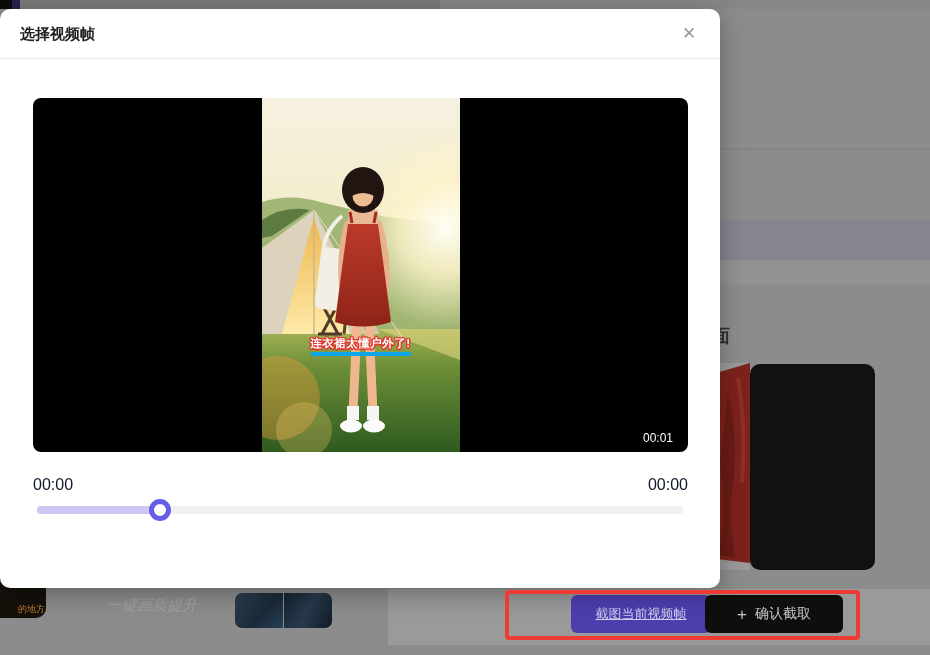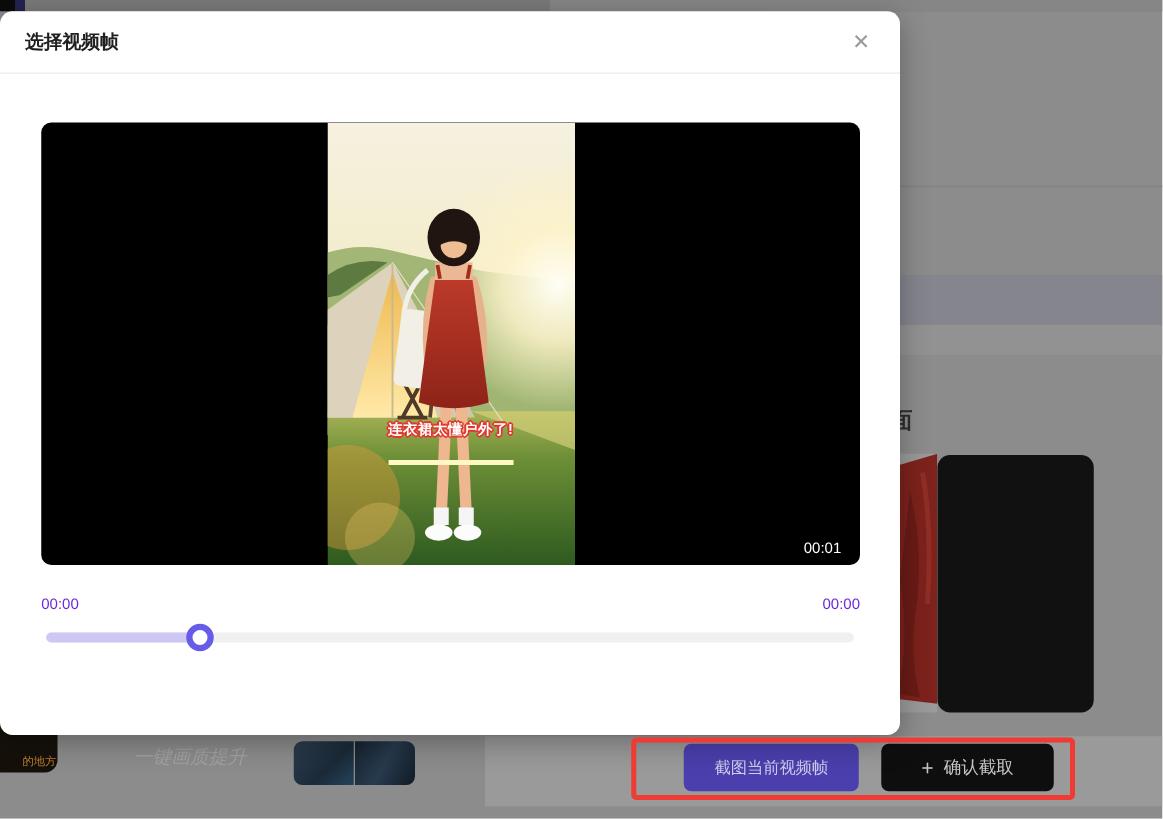--- a/index.html
+++ b/index.html
@@ -25,23 +25,23 @@
 
   .bg-bottom-band { position:absolute; left:388px; top:589px; width:542px; height:56px; background:#9a9a9a; }
   .bg-thumb-left  { position:absolute; left:0; top:576px; width:46px; height:42px; background:#15100a; border-radius:0 0 10px 0; }
   .bg-thumb-left span { position:absolute; left:18px; bottom:2px; font-size:9px; color:#bf7f2f; letter-spacing:0; white-space:nowrap; }
   .bg-enhance-text { position:absolute; left:107px; top:596px; font-size:15px; color:#a2a2a2;font-style:italic; }
   .bg-thumb-blue1 { position:absolute; left:235px; top:593px; width:48px; height:35px; border-radius:7px 0 0 7px;
                     background:linear-gradient(135deg,#2c3e50 0%,#1b2a38 60%,#25435a 100%); }
   .bg-thumb-blue2 { position:absolute; left:284px; top:593px; width:48px; height:35px; border-radius:0 7px 7px 0;
                     background:linear-gradient(120deg,#17222e 0%,#273b4e 50%,#101a24 100%); }
 
-  .bg-btn-capture { position:absolute; left:547px; top:595px; width:140px; height:38px; border-radius:6px;
+  .bg-btn-capture { position:absolute; left:571px; top:595px; width:140px; height:38px; border-radius:6px;
                     background:#4a3fad; color:#cfccec; font-size:13px; border:none;
-                    display:flex; align-items:center; justify-content:center; }
+                    display:flex; align-items:center; justify-content:center;text-decoration:underline; }
   .bg-btn-upload  { position:absolute; left:705px; top:595px; width:138px; height:38px; border-radius:6px;
                     background:#0e0e0e; color:#c6c6c6; font-size:14px; border:none;
                     display:flex; align-items:center; justify-content:center; gap:8px; }
   .bg-btn-upload .plus { font-size:17px; line-height:1; color:#c6c6c6; }
 
   
   .modal { position:absolute; left:0; top:9px; width:720px; height:579px; background:#fff;
            border-radius:10px; z-index:10; box-shadow:0 6px 24px rgba(0,0,0,0.30); }
   .modal-header { position:relative; height:50px; border-bottom:1px solid #ececec; }
   .modal-title  { position:absolute; left:20px; top:0; line-height:50px; font-size:15px; font-weight:bold; color:#1f1f1f; }
@@ -49,25 +49,25 @@
                   font-size:17px; color:#9a9a9a; cursor:pointer; line-height:22px; text-align:center; padding:0; }
 
   .video-box { position:absolute; left:33px; top:89px; width:655px; height:354px; background:#000;
                border-radius:8px; overflow:hidden; display:flex; justify-content:center; }
   .video-frame { position:relative; width:198px; height:354px; }
   .video-frame svg { display:block; }
   .video-caption { position:absolute; left:50%; top:238px; transform:translateX(-50%); white-space:nowrap;
                    font-size:11.5px; font-weight:bold; color:#fff; letter-spacing:0.5px;
                    text-shadow:-1.5px 0 #e0372e, 1.5px 0 #e0372e, 0 -1.5px #e0372e, 0 1.5px #e0372e,
                                -1px -1px #e0372e, 1px 1px #e0372e, -1px 1px #e0372e, 1px -1px #e0372e;
-                   border-bottom:4px solid #fef9c3; padding-bottom:17px; }
+                   border-bottom:4px solid #0ea5e9; padding-bottom:1px; }
   .video-timecode { position:absolute; right:15px; bottom:7px; font-size:12px; color:#fff;margin-left:48px; }
 
   .time-row { position:absolute; left:33px; top:467px; width:655px; display:flex; justify-content:space-between;
-              font-size:12px; color:#6d28d9; }
+              font-size:16px; color:#0f172a; }
   .slider { position:absolute; left:37px; top:490px; width:646px; height:22px; cursor:pointer; }
   .slider-track { position:absolute; left:0; top:7px; width:100%; height:8px; background:#f0f0f0; border-radius:4px; }
   .slider-fill  { position:absolute; left:0; top:7px; height:8px; background:#cdc8f3; border-radius:4px; }
   .slider-handle{ position:absolute; top:0; width:22px; height:22px; border-radius:50%;
                   background:#fff; border:5.5px solid #675ce8; }
 
   .modal-footer { position:absolute; right:32px; top:527px; display:flex; gap:15px; }
   .btn-cancel  { width:58px; height:30px; background:#fff; border:1px solid #d9d9d9; border-radius:4px;
                  font-size:13px; color:#404040; cursor:pointer; }
   .btn-confirm { width:88px; height:30px; background:#6257e9; border:none; border-radius:4px;

